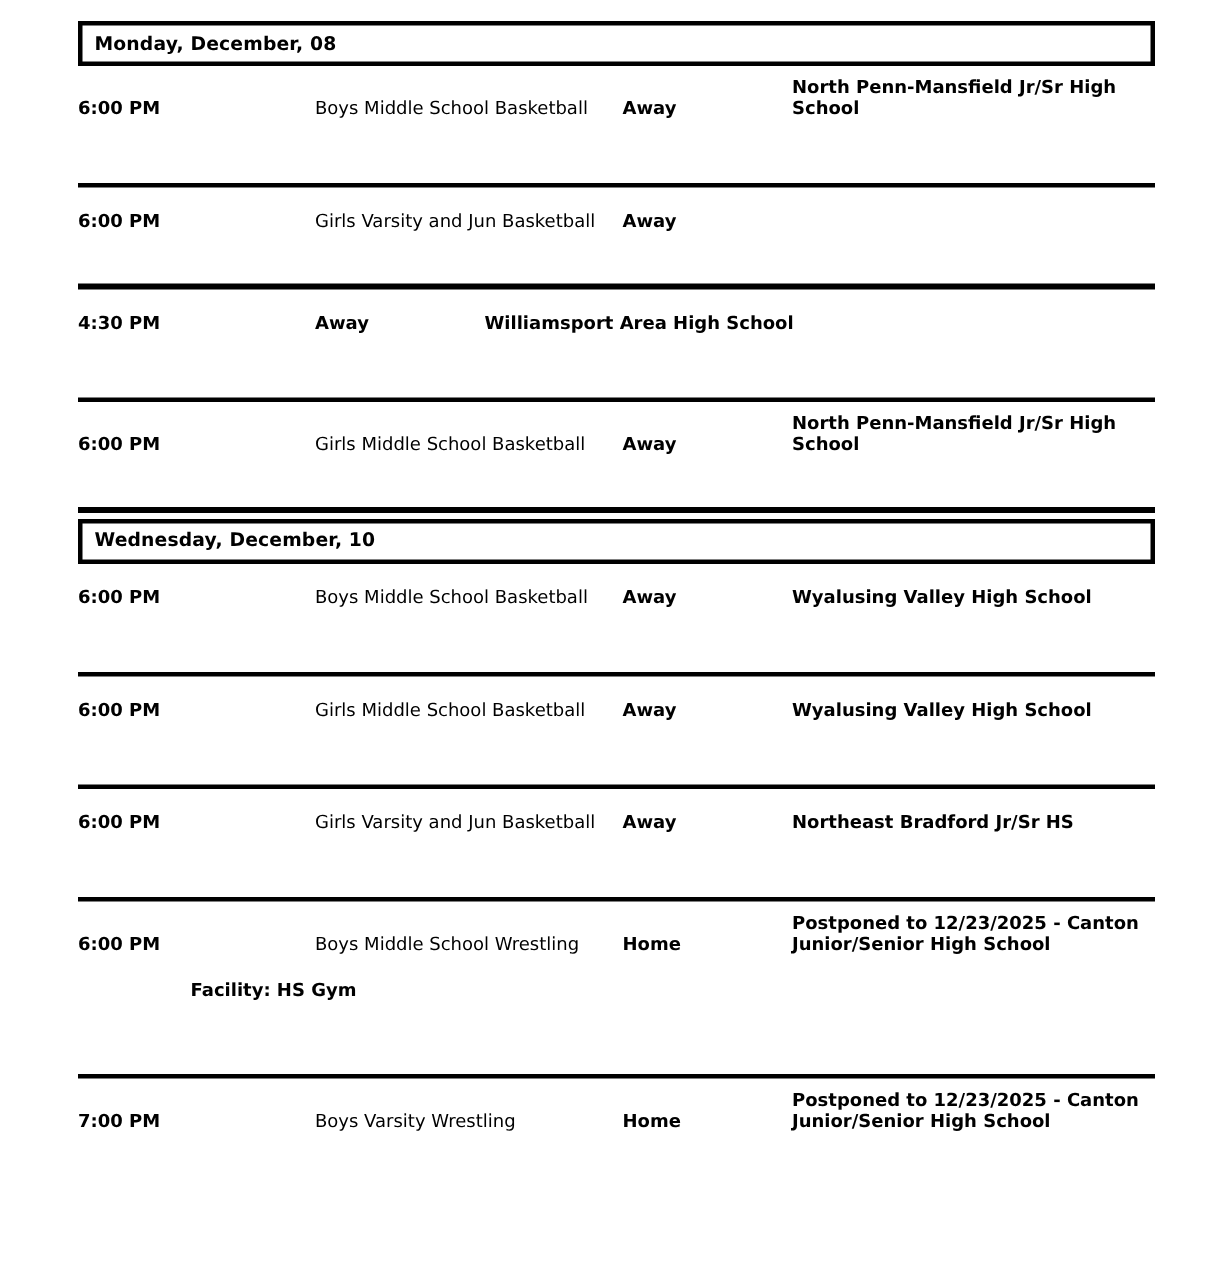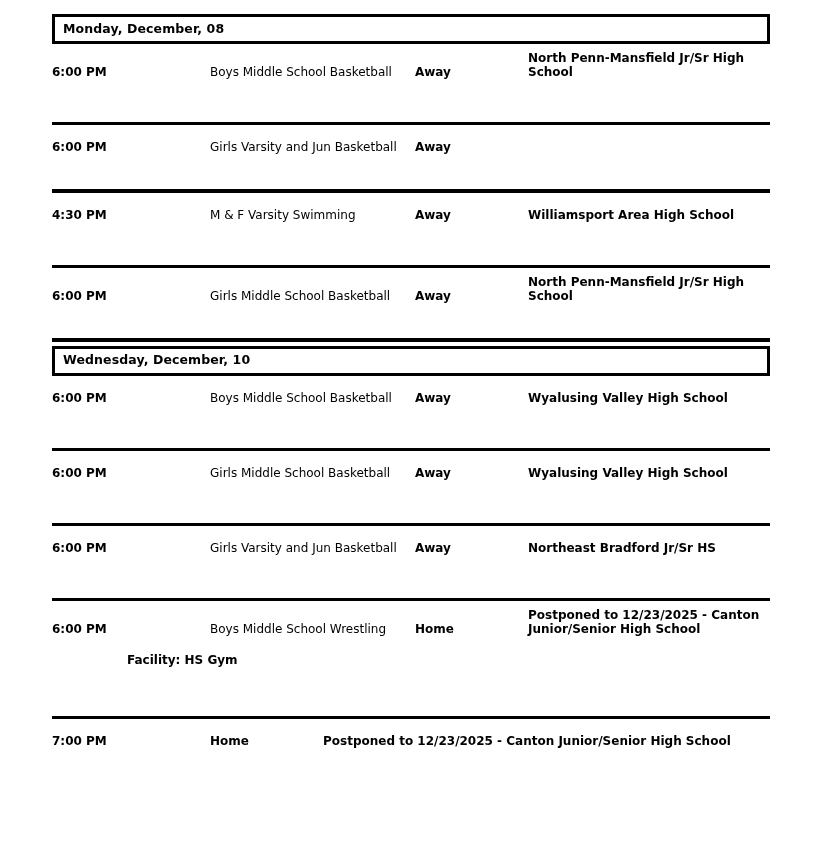--- a/index.html
+++ b/index.html
@@ -148,21 +148,20 @@
           <div class="col-time">6:00 PM</div>
           <div class="col-activity">Girls Varsity and Jun Basketball</div>
           <div class="col-homeaway">Away</div>
         </div>
         <div class="spacer-sm"></div>
       </div>
       <div class="day-group">
         <div class="group-rule top-gap"></div>
         <div class="event-row">
           <div class="col-time">4:30 PM</div>
-          <div class="col-activity">M &amp; F Varsity Swimming</div>
           <div class="col-homeaway">Away</div>
           <div class="col-opponent">Williamsport Area High School</div>
         </div>
         <div class="spacer-after-row"></div>
         <div class="row-sep"></div>
         <div class="event-row">
           <div class="col-time">6:00 PM</div>
           <div class="col-activity">Girls Middle School Basketball</div>
           <div class="col-homeaway">Away</div>
           <div class="col-opponent">North Penn-Mansfield Jr/Sr High School</div>
@@ -202,19 +201,20 @@
           <div class="col-time">6:00 PM</div>
           <div class="col-activity">Boys Middle School Wrestling</div>
           <div class="col-homeaway">Home</div>
           <div class="col-opponent">Postponed to 12/23/2025 - Canton Junior/Senior High School</div>
         </div>
         <div class="facility-line">Facility: HS Gym</div>
         <div class="spacer-after-row"></div>
         <div class="row-sep"></div>
         <div class="event-row">
           <div class="col-time">7:00 PM</div>
+          <div class="col-activity">Boys Varsity Wrestling</div>
           <div class="col-homeaway">Home</div>
           <div class="col-opponent">Postponed to 12/23/2025 - Canton Junior/Senior High School</div>
         </div>
         <div class="spacer-sm"></div>
       </div>
     </div>
 </div>
 
 </body></html>

